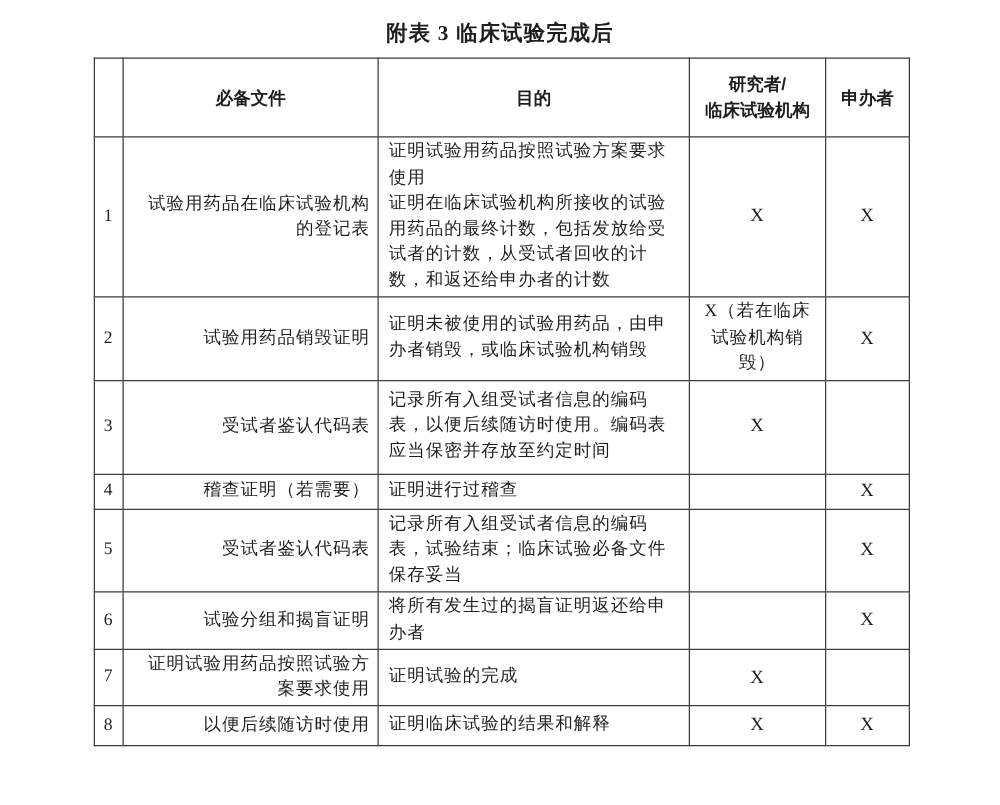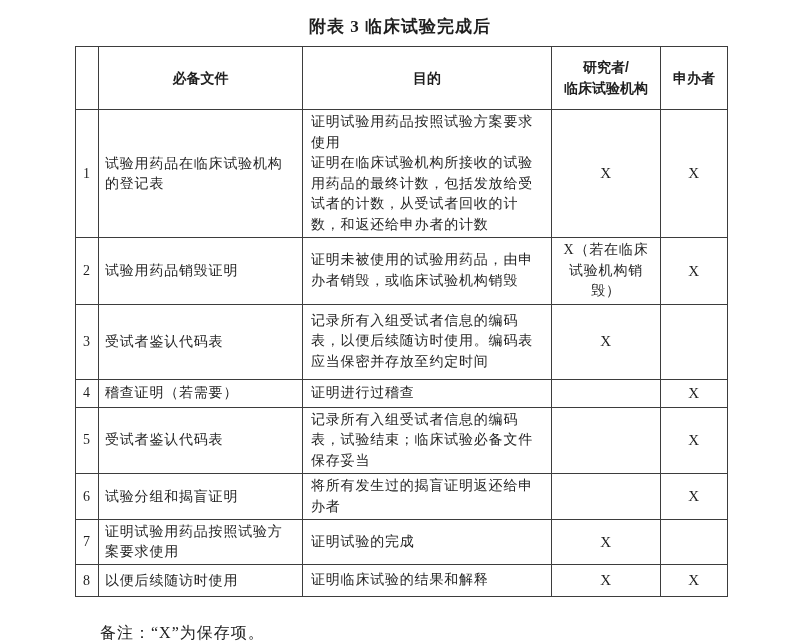--- a/index.html
+++ b/index.html
@@ -59,21 +59,21 @@
     letter-spacing: 0.8px;
     padding: 2px 6px;
     margin-top: 16px;
   }
   td.cell-num {
     text-align: center;
     font-size: 14px;
     padding: 2px 1px;
   }
   td.cell-doc {
-    text-align: left;
+    text-align: right;
     line-height: 20px;
   }
   td.cell-purpose {
     text-align: left;
     line-height: 20.5px;
     white-space: pre-line;
     padding: 2px 10px 2px 8px;
   }
   td.cell-inv, td.cell-sp {
     text-align: center;
@@ -186,15 +186,14 @@
         <tr>
     <td class="cell-num">8</td>
     <td class="cell-doc">以便后续随访时使用</td>
     <td class="cell-purpose">证明临床试验的结果和解释</td>
     <td class="cell-inv">X</td>
     <td class="cell-sp">X</td>
   </tr>
       </tbody>
   </table>
 
-  <div class="doc-note">备注：“X”为保存项。</div>
 
 </div>
 
 </body></html>

